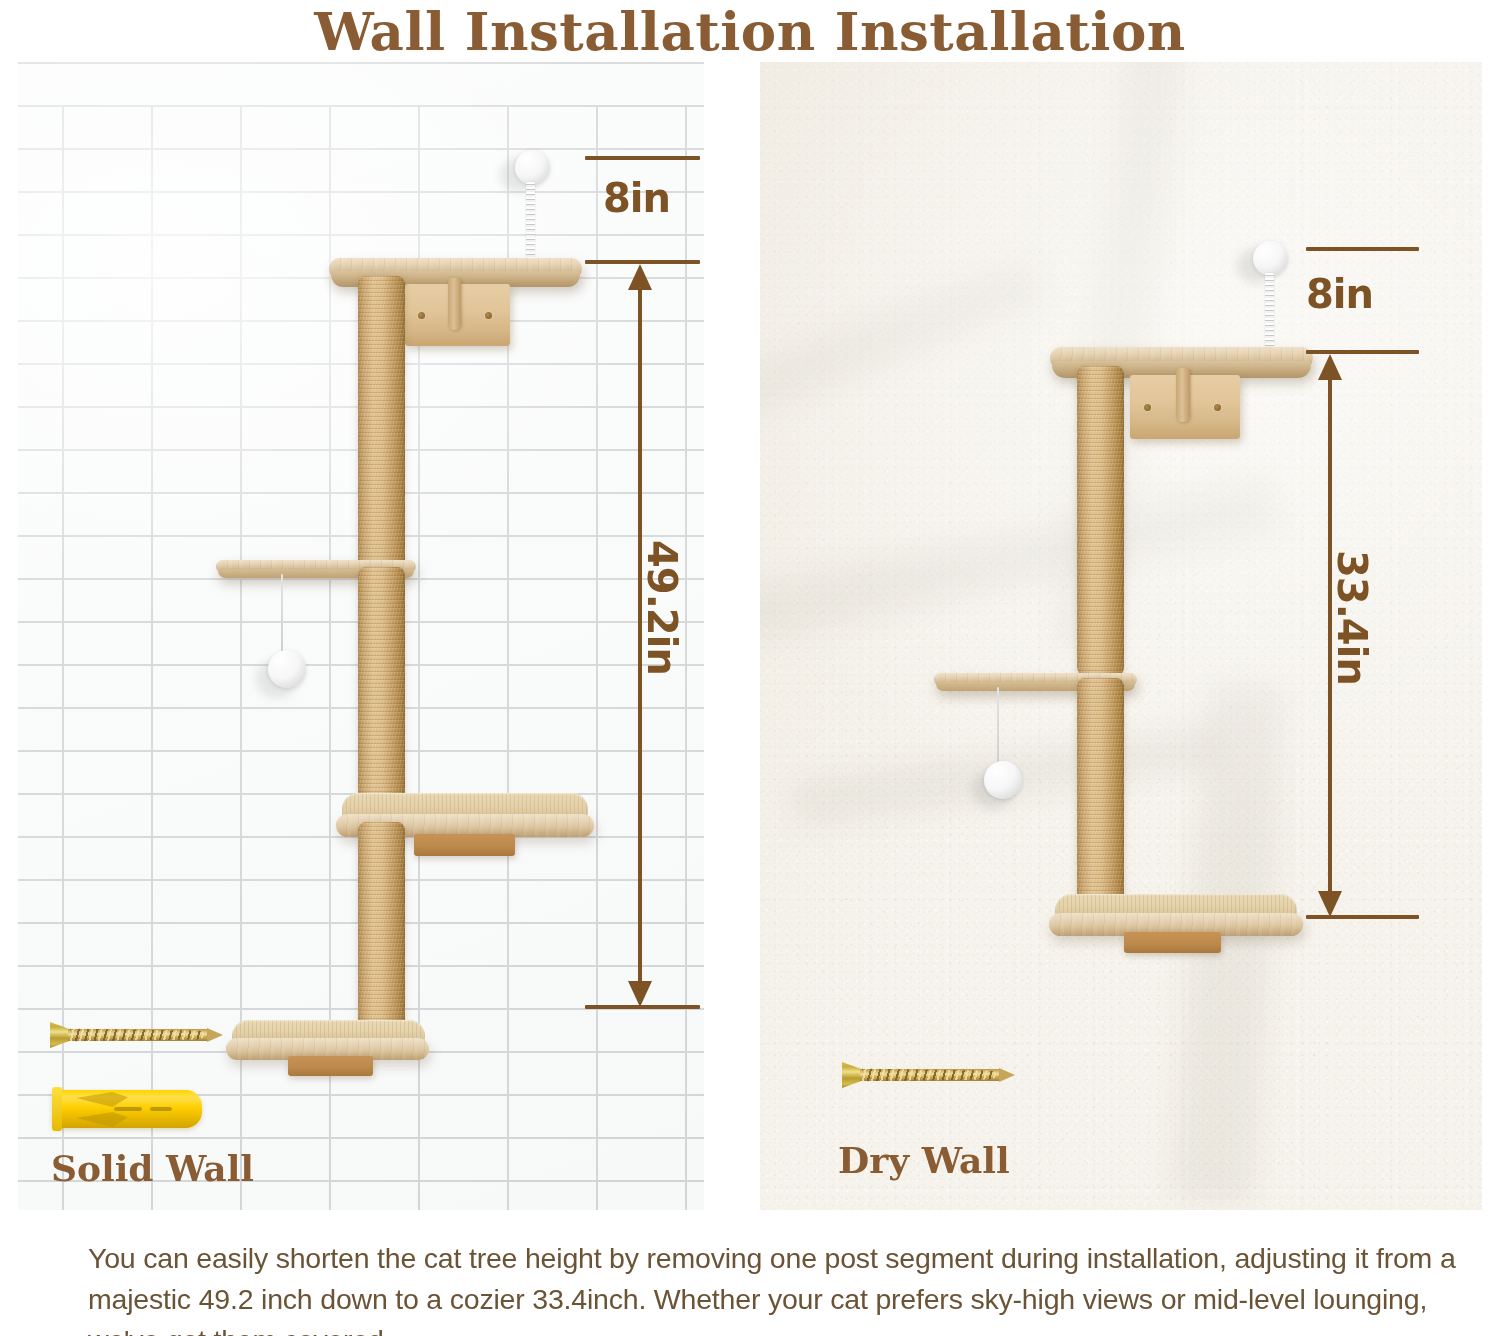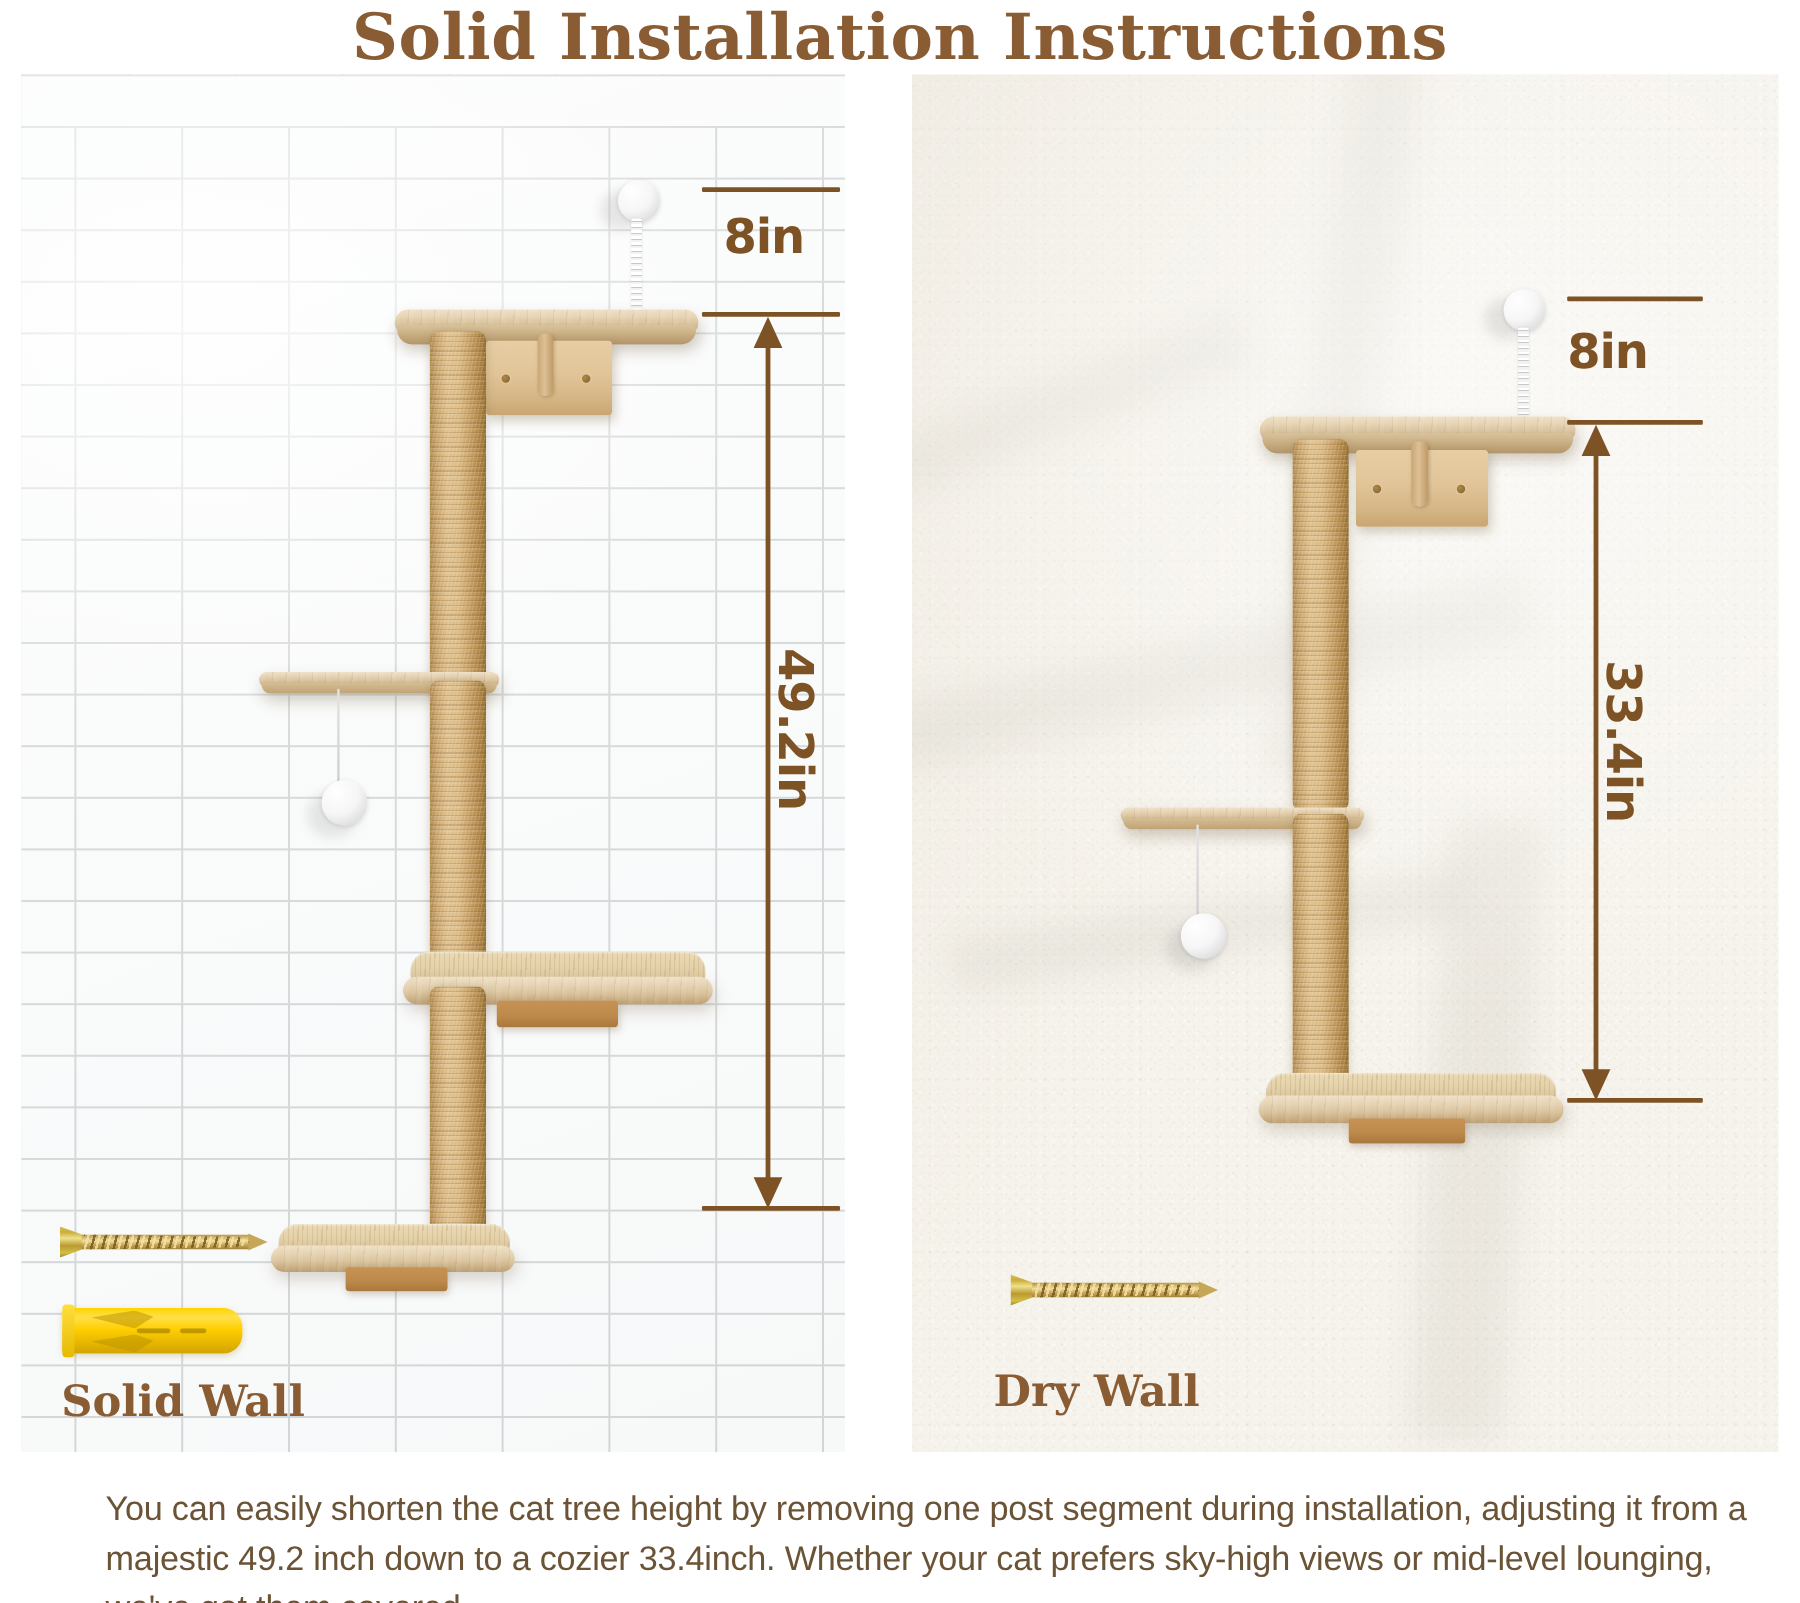--- a/index.html
+++ b/index.html
@@ -349,21 +349,21 @@
     font-size: 28.5px;
     line-height: 1.44;
     color: #6b5336;
     letter-spacing: -0.2px;
   }
 </style>
 </head>
 <body>
 
 <div class="title-bar">
-  <div class="title-text">Solid Installation Instructions</div>
+  <div class="title-text">Wall Installation Installation</div>
 </div>
 
 <div class="panel" id="panel-solid">
   <div class="tile-offset"></div>
   <div class="tile-sheen"></div>
 
   <div class="tree">
 
     <div class="pom-shadow" style="left:482px; top:96px; width:38px; height:34px;"></div>
     <div class="pompom" style="left:497px; top:88px; width:35px; height:35px;"></div>
@@ -512,16 +512,16 @@
 
   <div class="dim-label v" style="left:612px; top:488px;">33.4in</div>
 
   <div class="screw" style="left:82px; top:1000px; width:172px; height:26px;">
     <div class="screw-head"></div>
     <div class="screw-shaft" style="left:18px; width:140px;"></div>
     <div class="screw-threads" style="left:20px; width:140px;"></div>
     <div class="screw-tip" style="left:157px; top:6px;"></div>
   </div>
 
-  <div class="wall-caption" style="left:68px; top:1080px;">Dry Wall</div>
+  <div class="wall-caption" style="left:78px; top:1080px;">Dry Wall</div>
 </div>
 
 <div id="description">You can easily shorten the cat tree height by removing one post segment during installation, adjusting it from a majestic 49.2 inch down to a cozier 33.4inch. Whether your cat prefers sky-high views or mid-level lounging, we've got them covered.</div>
 
 </body></html>

